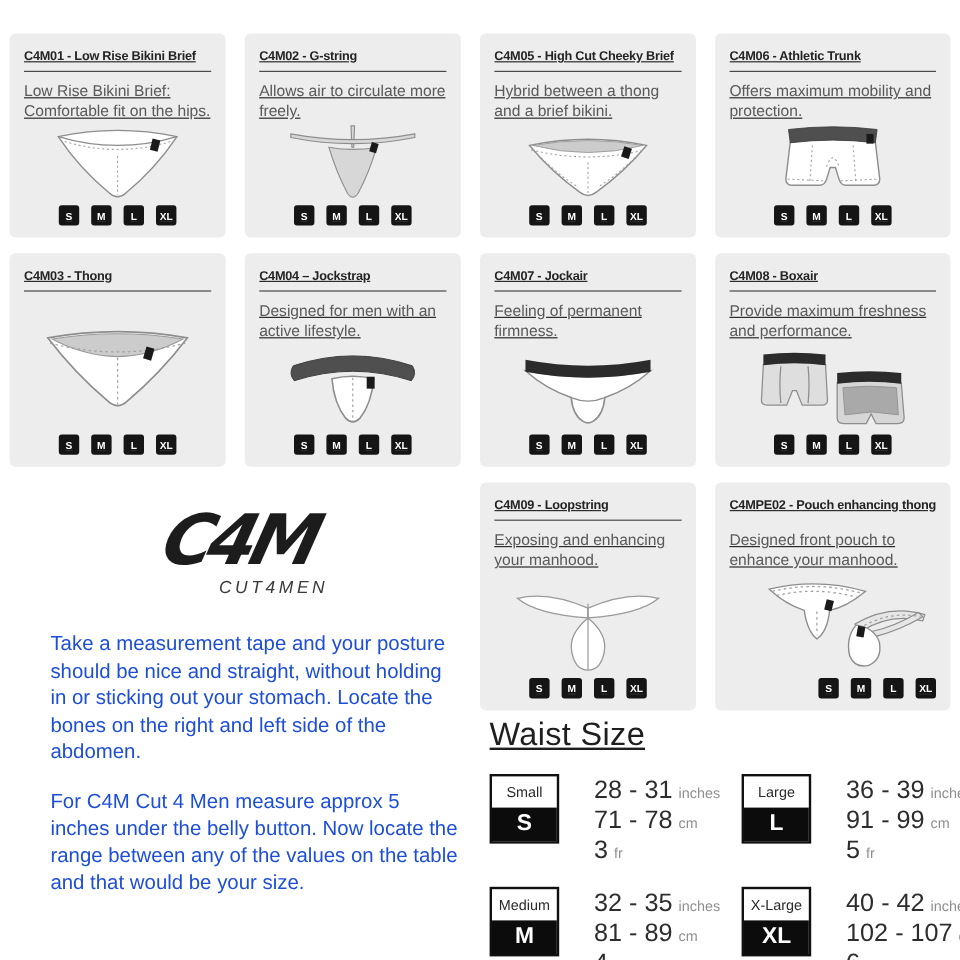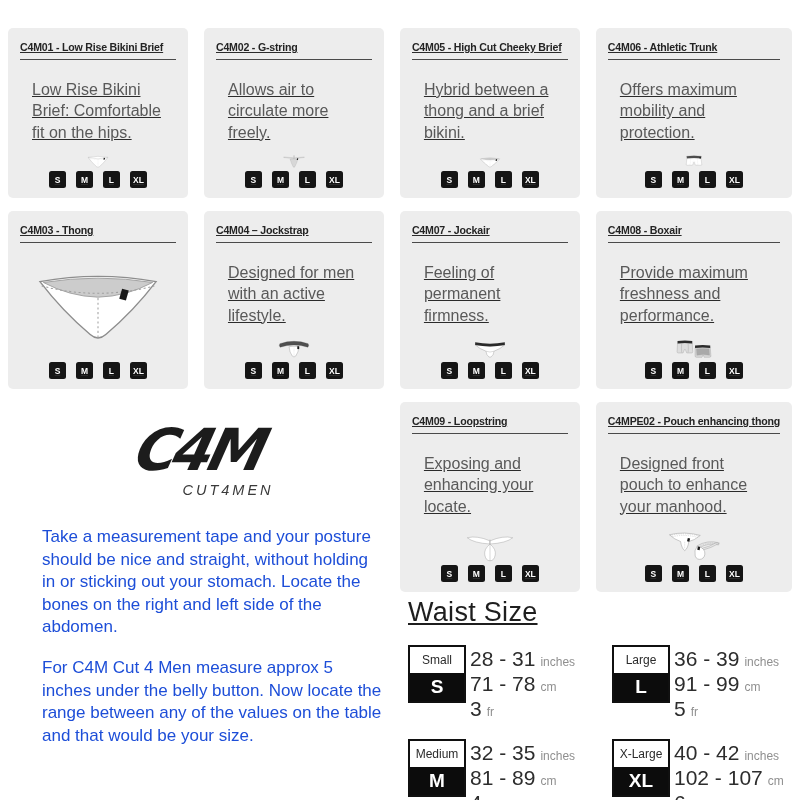--- a/index.html
+++ b/index.html
@@ -14,29 +14,29 @@
     display:grid;grid-template-columns:repeat(4,1fr);
     grid-template-rows:170px 178px 190px;
     column-gap:16px;row-gap:13px;
   }
   .card{
     background:#ededed;border-radius:5px;
     padding:11px 12px 10px;box-sizing:border-box;
     display:flex;flex-direction:column;text-decoration:underline;
   }
   .card.pos-r3c3{grid-column:3;grid-row:3;}
-  .card.pos-r3c4{grid-column:4;grid-row:3;}
+  .card.pos-r3c4{grid-column:4;grid-row:3;align-items:flex-end;}
   .card-title{
     font-size:10.6px;font-weight:bold;color:#242424;
     letter-spacing:-0.2px;white-space:nowrap;overflow:hidden;
     margin:2px 0 6px;
   }
   .divider{border-top:1.4px solid #4a4a4a;margin:0 0 7px;}
   .desc{
-    font-size:16px;color:#595959;line-height:1.33;margin:12px;
+    font-size:13px;color:#595959;line-height:1.33;margin:0;
     min-height:26px;
   }
   .illo{flex:1;display:flex;align-items:center;justify-content:center;min-height:0;}
   .illo svg{max-height:100%;}
   .sizes{display:flex;justify-content:center;gap:10px;margin-top:3px;}
   .size-btn{
     width:17px;height:17px;flex:0 0 auto;
     background:#151515;color:#fff;border:none;border-radius:2.5px;
     font-family:"Liberation Sans",sans-serif;font-size:8.5px;font-weight:bold;
     display:flex;align-items:center;justify-content:center;padding:0;cursor:pointer;
@@ -61,21 +61,21 @@
   
   .waist{position:absolute;left:408px;top:597px;width:390px;}
   .waist-heading{
     font-size:27px;font-weight:500;color:#1e1e1e;
     letter-spacing:0.3px;margin:0 0 17px;text-decoration:underline;
   }
   .waist-grid{
     display:grid;grid-template-columns:1fr 1fr;grid-template-rows:auto auto;
     grid-auto-flow:column;column-gap:18px;row-gap:17px;
   }
-  .waist-entry{display:flex;gap:4px;align-items:flex-start;}
+  .waist-entry{display:flex;gap:29px;align-items:flex-start;}
   .size-box{
     width:58px;height:58px;border:2px solid #101010;background:#fff;
     box-sizing:border-box;display:flex;flex-direction:column;flex:0 0 auto;
   }
   .size-box .nm{
     flex:1;display:flex;align-items:center;justify-content:center;
     font-size:12px;color:#2a2a2a;
   }
   .size-box .lt{
     height:28px;background:#0c0c0c;color:#fff;
@@ -266,21 +266,21 @@
       <button class="size-btn">S</button>
       <button class="size-btn">M</button>
       <button class="size-btn">L</button>
       <button class="size-btn">XL</button>
     </div>
   </div>
 
   <div class="card pos-r3c3">
     <div class="card-title">C4M09 - Loopstring</div>
     <div class="divider"></div>
-    <p class="desc">Exposing and enhancing your locate.</p>
+    <p class="desc">Exposing and enhancing your manhood.</p>
     <div class="illo">
       <svg viewBox="0 0 150 95" width="146" height="86">
         <path d="M75,34 Q38,18 10,25 Q28,40 75,43 Z" fill="#fff" stroke="#999" stroke-width="1.2"></path>
         <path d="M75,34 Q112,18 140,25 Q122,40 75,43 Z" fill="#fff" stroke="#999" stroke-width="1.2"></path>
         <path d="M75,43 Q93,58 90,74 Q87,91 75,91 Q63,91 60,74 Q57,58 75,43 Z" fill="#fff" stroke="#999" stroke-width="1.2"></path>
         <line x1="75" y1="30" x2="75" y2="91" stroke="#999" stroke-width="1.1"></line>
       </svg>
     </div>
     <div class="sizes">
       <button class="size-btn">S</button>

